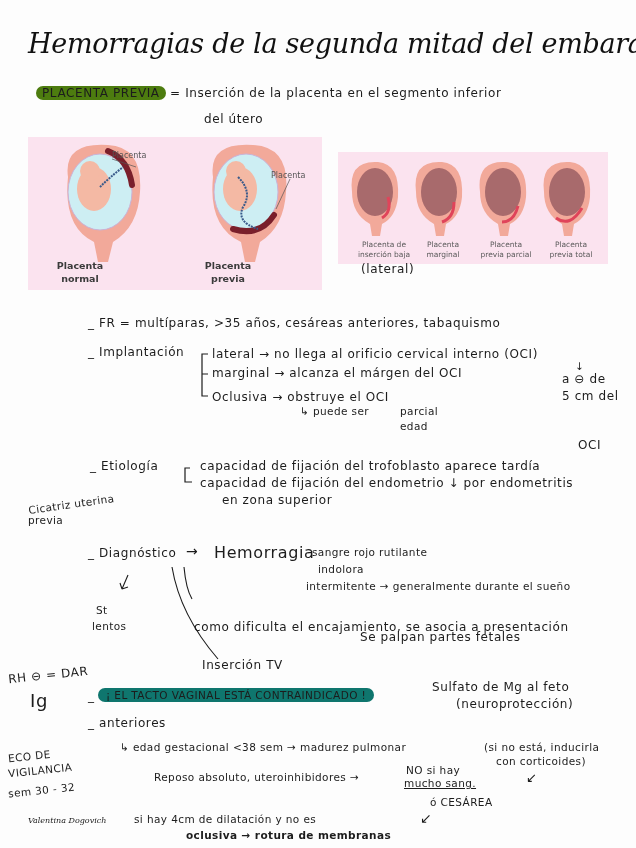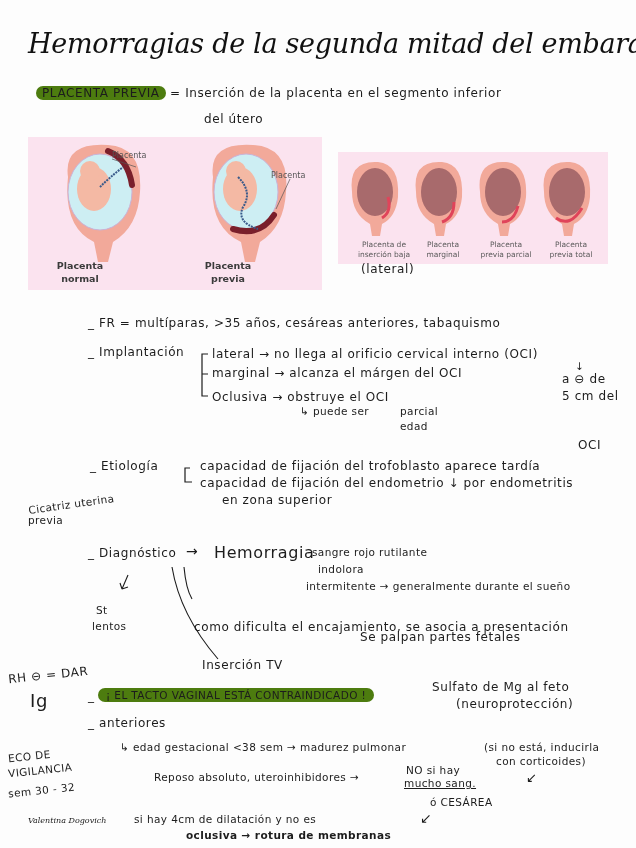--- a/index.html
+++ b/index.html
@@ -4,21 +4,21 @@
 <style>
   html, body { margin:0; padding:0; }
   body { width:636px; height:848px; background:#fdfdfd; position:relative; overflow:hidden;
          font-family:"DejaVu Sans", sans-serif; color:#1a1a1a; }
   .abs { position:absolute; white-space:nowrap; }
   .title { font-family:"DejaVu Serif", serif; font-style:italic; font-size:27px; left:28px; top:28px; letter-spacing:-0.3px; color:#111; }
   .hw { font-size:12px; letter-spacing:0.6px; color:#1c1c1c; }
   .hw-s { font-size:10.5px; letter-spacing:0.4px; color:#1c1c1c; }
   .caps { text-transform:uppercase; }
   .hl-teal { background:#4d7c0f; border-radius:8px; padding:0 6px; }
-  .hl-yellow { background:#4d7c0f; border-radius:9px; padding:1px 8px; }
+  .hl-yellow { background:#0f766e; border-radius:9px; padding:1px 8px; }
   .panel { position:absolute; background:#fbe3ef; }
   .fig-label { position:absolute; font-size:9.5px; font-weight:bold; color:#3b3b3b; text-align:center; line-height:13px; }
   .fig-caption { position:absolute; font-size:7.5px; color:#5a5a5a; text-align:center; line-height:10px; }
   .small-callout { position:absolute; font-size:8px; color:#555; }
   svg { position:absolute; overflow:visible; }
 </style>
 </head>
 <body>
 
 <div class="abs title">Hemorragias de la segunda mitad del embarazo</div>

